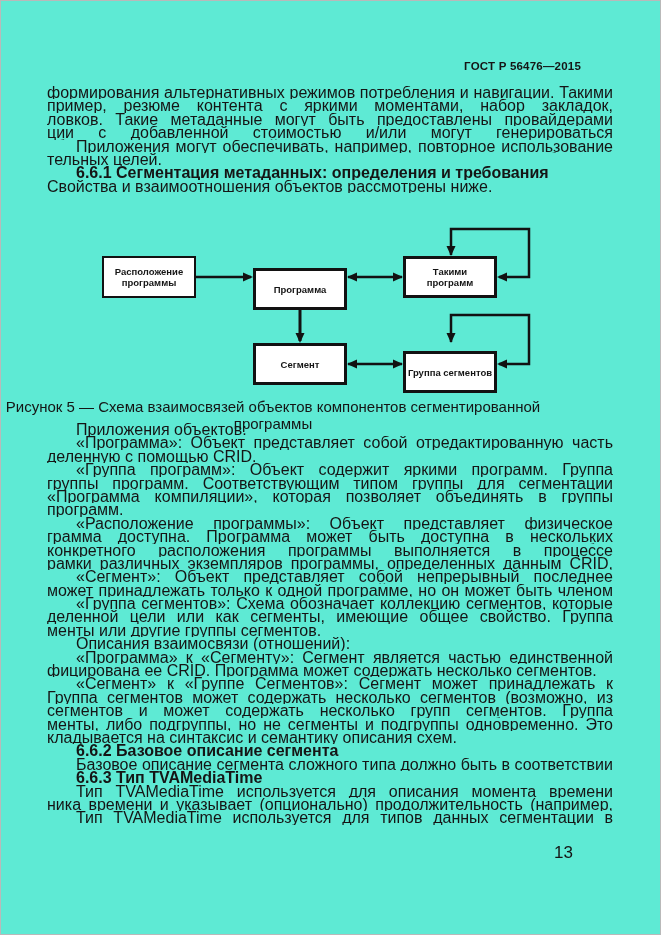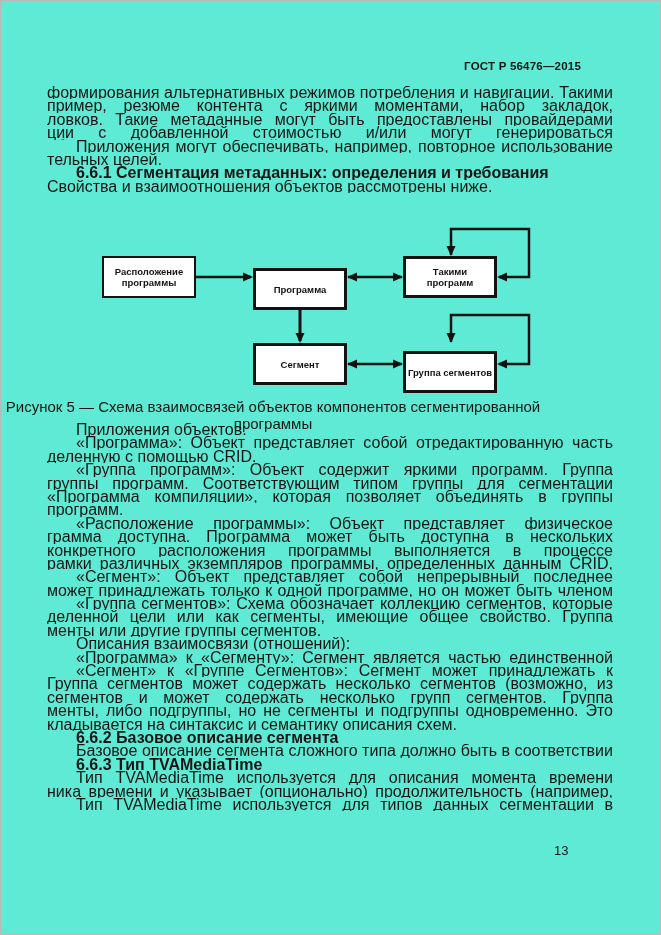--- a/index.html
+++ b/index.html
@@ -35,21 +35,21 @@
   .dbox.thin{border-width:2px;}
   .dbox.b1{left:101px;top:29px;}
   .dbox.b2{left:252px;top:29px;margin-top:12px;}
   .dbox.b3{left:402px;top:29px;}
   .dbox.b4{left:252px;top:116px;}
   .dbox.b5{left:402px;top:124px;}
   .figcaption{
     position:absolute;top:397px;left:0;width:544px;
     text-align:center;font-size:15px;
   }
-  .pagenum{position:absolute;top:842px;left:553px;font-size:13px;}
+  .pagenum{position:absolute;top:842px;left:553px;font-size:17px;}
 </style>
 </head>
 <body>
 
 <div class="page">
 
   <div class="header">ГОСТ Р 56476—2015</div>
 
   <div class="text-col" id="text-above">
       <div class="block para">
@@ -141,20 +141,21 @@
       <div class="block para">
         <div class="line first">«Группа сегментов»: Схема обозначает коллекцию сегментов, которые сгруппированы для опре-</div>
         <div class="line">деленной цели или как сегменты, имеющие общее свойство. Группа сегментов может содержать сег-</div>
         <div class="line last">менты или другие группы сегментов.</div>
       </div>
       <div class="block para">
         <div class="line last first">Описания взаимосвязи (отношений):</div>
       </div>
       <div class="block para">
         <div class="line first">«Программа» к «Сегменту»: Сегмент является частью единственной программы, которая иденти-</div>
+        <div class="line last">фицирована ее CRID. Программа может содержать несколько сегментов.</div>
       </div>
       <div class="block para">
         <div class="line first">«Сегмент» к «Группе Сегментов»: Сегмент может принадлежать к группе нескольких сегментов.</div>
         <div class="line last">Группа сегментов может содержать несколько сегментов (возможно, из нескольких программ).</div>
       </div>
       <div class="block para">
         <div class="line">сегментов и может содержать несколько групп сегментов. Группа сегментов может содержать либо сег-</div>
         <div class="line">менты, либо подгруппы, но не сегменты и подгруппы одновременно. Это последнее ограничение на-</div>
         <div class="line last">кладывается на синтаксис и семантику описания схем.</div>
       </div>

